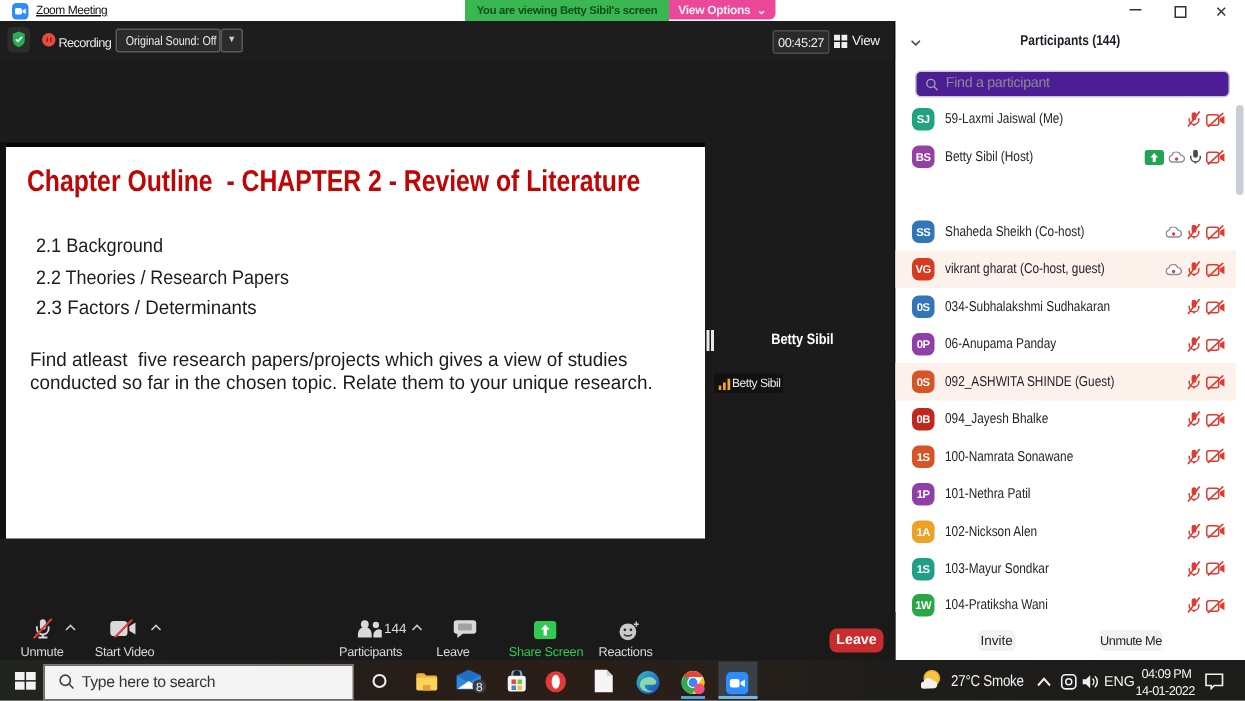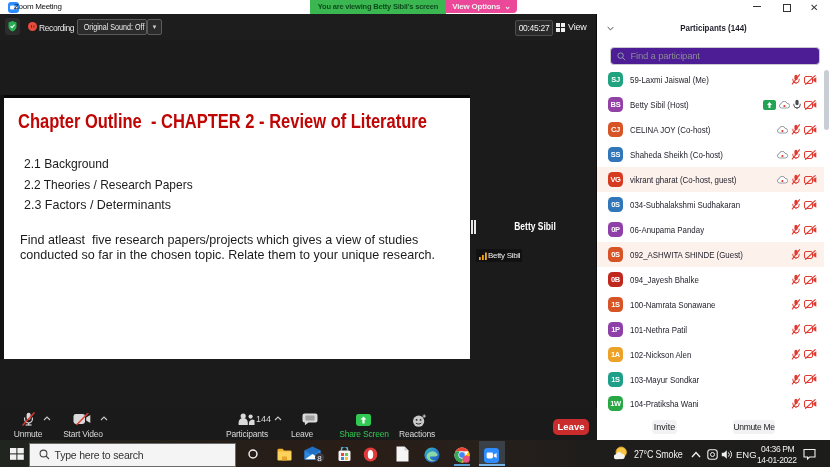--- a/index.html
+++ b/index.html
@@ -1,20 +1,20 @@
 <!DOCTYPE html>
 <html><head>
 <meta charset="utf-8">
 <style>
   html,body{margin:0;padding:0;}
   body{width:830px;height:467px;overflow:hidden;font-family:"Liberation Sans",sans-serif;position:relative;background:#fff;}
   .abs{position:absolute;}
   .abs>svg{display:block;}
   #titlebar{left:0;top:0;width:830px;height:14px;background:#ffffff;}
-  #ztitle{left:14px;top:2px;font-size:8px;color:#111;letter-spacing:-0.3px;}
+  #ztitle{left:24px;top:2px;font-size:8px;color:#111;letter-spacing:-0.3px;text-decoration:underline;}
   #zicon{left:8px;top:2px;width:11px;height:11px;border-radius:3px;background:#2d8cff;}
   #banner{left:310px;top:0;width:136px;height:31px;background:#3bb752;border-radius:0 0 0 4px;color:#0e4d1c;font-size:7.5px;font-weight:bold;text-align:center;line-height:13px;letter-spacing:-0.2px;}
   #viewopt{left:446px;top:0;width:71px;height:13px;background:#ec4899;border-radius:0 0 4px 0;color:#f0f0f0;font-size:8px;font-weight:bold;text-align:center;line-height:13px;letter-spacing:-0.2px;}
   #winmin{left:753px;top:6px;width:8px;height:1.2px;background:#333;}
   #winmax{left:783px;top:3.5px;width:6px;height:6px;border:1px solid #333;}
   #winclose{left:810px;top:2px;font-size:10px;color:#333;}
   #darkmain{left:0;top:14px;width:597px;height:425.5px;background:#1b1b1b;}
   #strip{left:0;top:14px;width:597px;height:26px;background:#1d1d1d;}
   #shieldchip{left:5px;top:18px;width:15px;height:17px;background:#2c2c2c;border-radius:3px;}
   #recdot{left:28px;top:22px;width:9px;height:9px;border-radius:50%;background:#e74c3c;}
@@ -157,41 +157,20 @@
           <path d="M0.8 4.8 v1 a3.2 3.2 0 0 0 6.4 0 v-1" stroke="#4a4a52" stroke-width="1" fill="none"></path>
           <line x1="4" y1="8.6" x2="4" y2="10" stroke="#4a4a52" stroke-width="1"></line>
         </svg>
         <svg width="13" height="10" viewBox="0 0 13 10">
           <rect x="0.5" y="1.5" width="8" height="7" rx="1.5" stroke="#e03a31" stroke-width="1" fill="none"></rect>
           <path d="M9.3 4 L12.3 2.2 V7.8 L9.3 6 Z" fill="#e03a31"></path>
           <line x1="11.5" y1="0.3" x2="1.2" y2="9.7" stroke="#e03a31" stroke-width="1.1"></line>
         </svg>
       </div>
     </div>   
-    <div class="abs prow" style="top:103px">
-      <div class="pav" style="background:#d75426">CJ</div>
-      <div class="pname">CELINA JOY (Co-host)</div>
-      <div class="picons">
-        <svg width="11" height="8" viewBox="0 0 11 8">
-          <path d="M2.6 7 a2.2 2.2 0 0 1 -0.3 -4.37 a3 3 0 0 1 5.8 -0.23 a2.3 2.3 0 0 1 0.4 4.6 Z" stroke="#8a8f98" stroke-width="0.9" fill="#fff"></path>
-          <circle cx="5.4" cy="5" r="1.1" fill="#e03a31"></circle>
-        </svg>
-        <svg width="10" height="11" viewBox="0 0 10 11">
-          <rect x="3.4" y="0.8" width="3.2" height="5.4" rx="1.6" fill="#e03a31"></rect>
-          <path d="M1.8 4.8 v1 a3.2 3.2 0 0 0 6.4 0 v-1" stroke="#e03a31" stroke-width="1" fill="none"></path>
-          <line x1="5" y1="8.6" x2="5" y2="10" stroke="#e03a31" stroke-width="1"></line>
-          <line x1="8.8" y1="0.4" x2="1" y2="10.4" stroke="#e03a31" stroke-width="1.1"></line>
-        </svg>
-        <svg width="13" height="10" viewBox="0 0 13 10">
-          <rect x="0.5" y="1.5" width="8" height="7" rx="1.5" stroke="#e03a31" stroke-width="1" fill="none"></rect>
-          <path d="M9.3 4 L12.3 2.2 V7.8 L9.3 6 Z" fill="#e03a31"></path>
-          <line x1="11.5" y1="0.3" x2="1.2" y2="9.7" stroke="#e03a31" stroke-width="1.1"></line>
-        </svg>
-      </div>
-    </div>   
     <div class="abs prow" style="top:128px">
       <div class="pav" style="background:#3076b8">SS</div>
       <div class="pname">Shaheda Sheikh (Co-host)</div>
       <div class="picons">
         <svg width="11" height="8" viewBox="0 0 11 8">
           <path d="M2.6 7 a2.2 2.2 0 0 1 -0.3 -4.37 a3 3 0 0 1 5.8 -0.23 a2.3 2.3 0 0 1 0.4 4.6 Z" stroke="#8a8f98" stroke-width="0.9" fill="#fff"></path>
           <circle cx="5.4" cy="5" r="1.1" fill="#e03a31"></circle>
         </svg>
         <svg width="10" height="11" viewBox="0 0 10 11">
           <rect x="3.4" y="0.8" width="3.2" height="5.4" rx="1.6" fill="#e03a31"></rect>
@@ -571,19 +550,19 @@
       <circle cx="5.5" cy="5.5" r="2" stroke="#f0f0f0" stroke-width="1" fill="none"></circle>
     </svg>
   </div>
 <div class="abs" style="left:721px;top:449px">
     <svg width="12" height="11" viewBox="0 0 12 11">
       <path d="M0.8 3.8 H3 L5.8 1.2 V9.8 L3 7.2 H0.8 Z" fill="#f0f0f0"></path>
       <path d="M7.4 3.4 a3 3 0 0 1 0 4.2 M9 1.8 a5.2 5.2 0 0 1 0 7.4" stroke="#f0f0f0" stroke-width="1" fill="none"></path>
     </svg>
   </div>
 <div class="abs trtext" style="left:736px;top:449px;font-size:9.5px">ENG</div>
-<div class="abs trtext" style="left:761px;top:444px;font-size:8.5px;white-space:nowrap;letter-spacing:-0.4px">04:36 PM</div>
+<div class="abs trtext" style="left:761px;top:444px;font-size:8.5px;white-space:nowrap;letter-spacing:-0.4px">04:09 PM</div>
 <div class="abs trtext" style="left:757px;top:454.5px;font-size:8.5px;white-space:nowrap;letter-spacing:-0.4px">14-01-2022</div>
 <div class="abs" style="left:803px;top:448px">
     <svg width="13" height="12" viewBox="0 0 13 12">
       <path d="M1 1.5 h11 v7.5 h-5.5 l-2 2 v-2 H1 Z" stroke="#f0f0f0" stroke-width="1.1" fill="none"></path>
     </svg>
   </div>
 
 </body></html>

